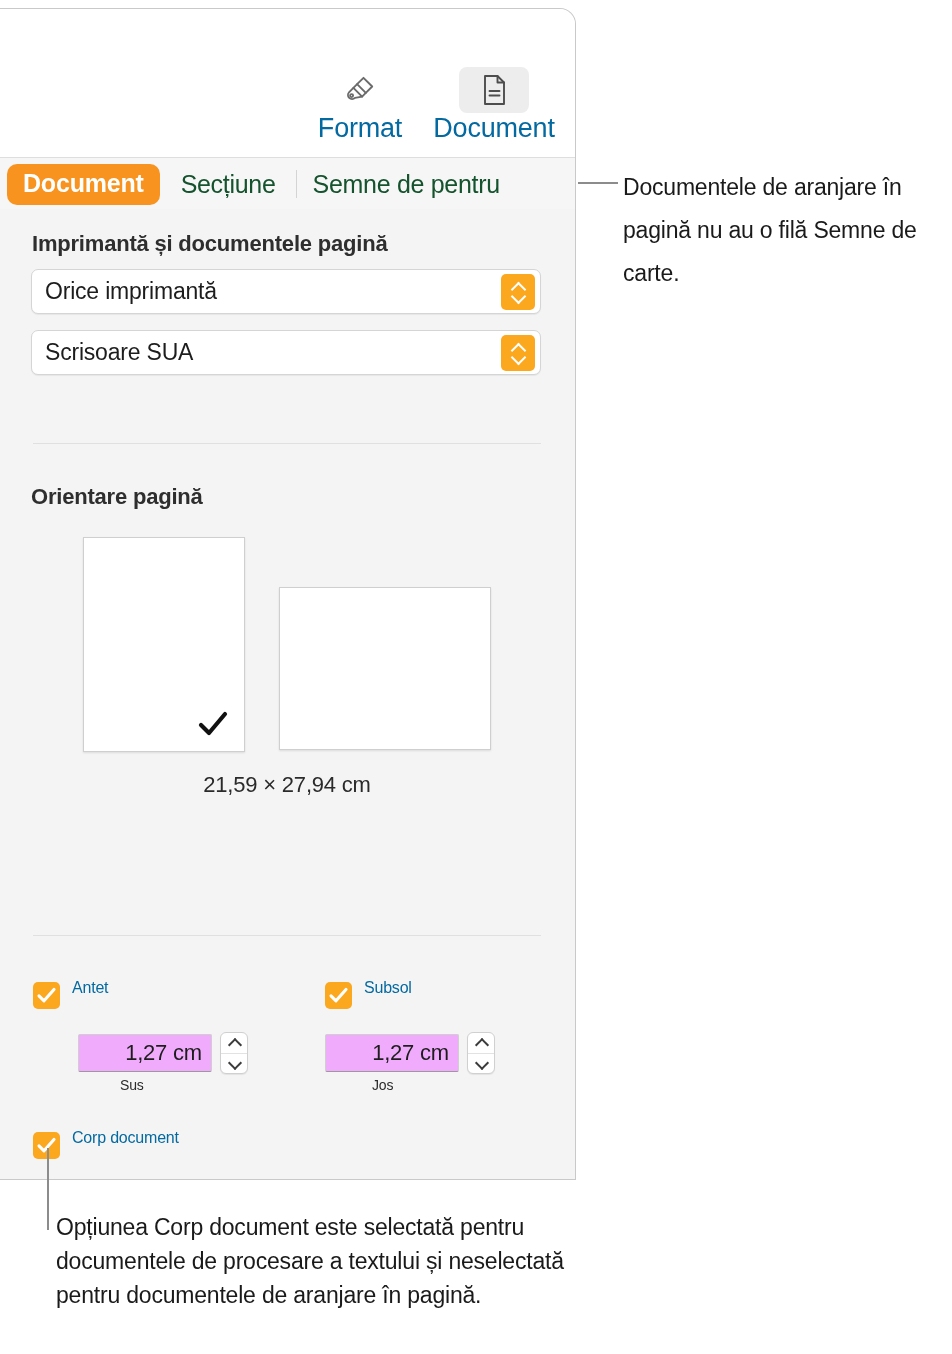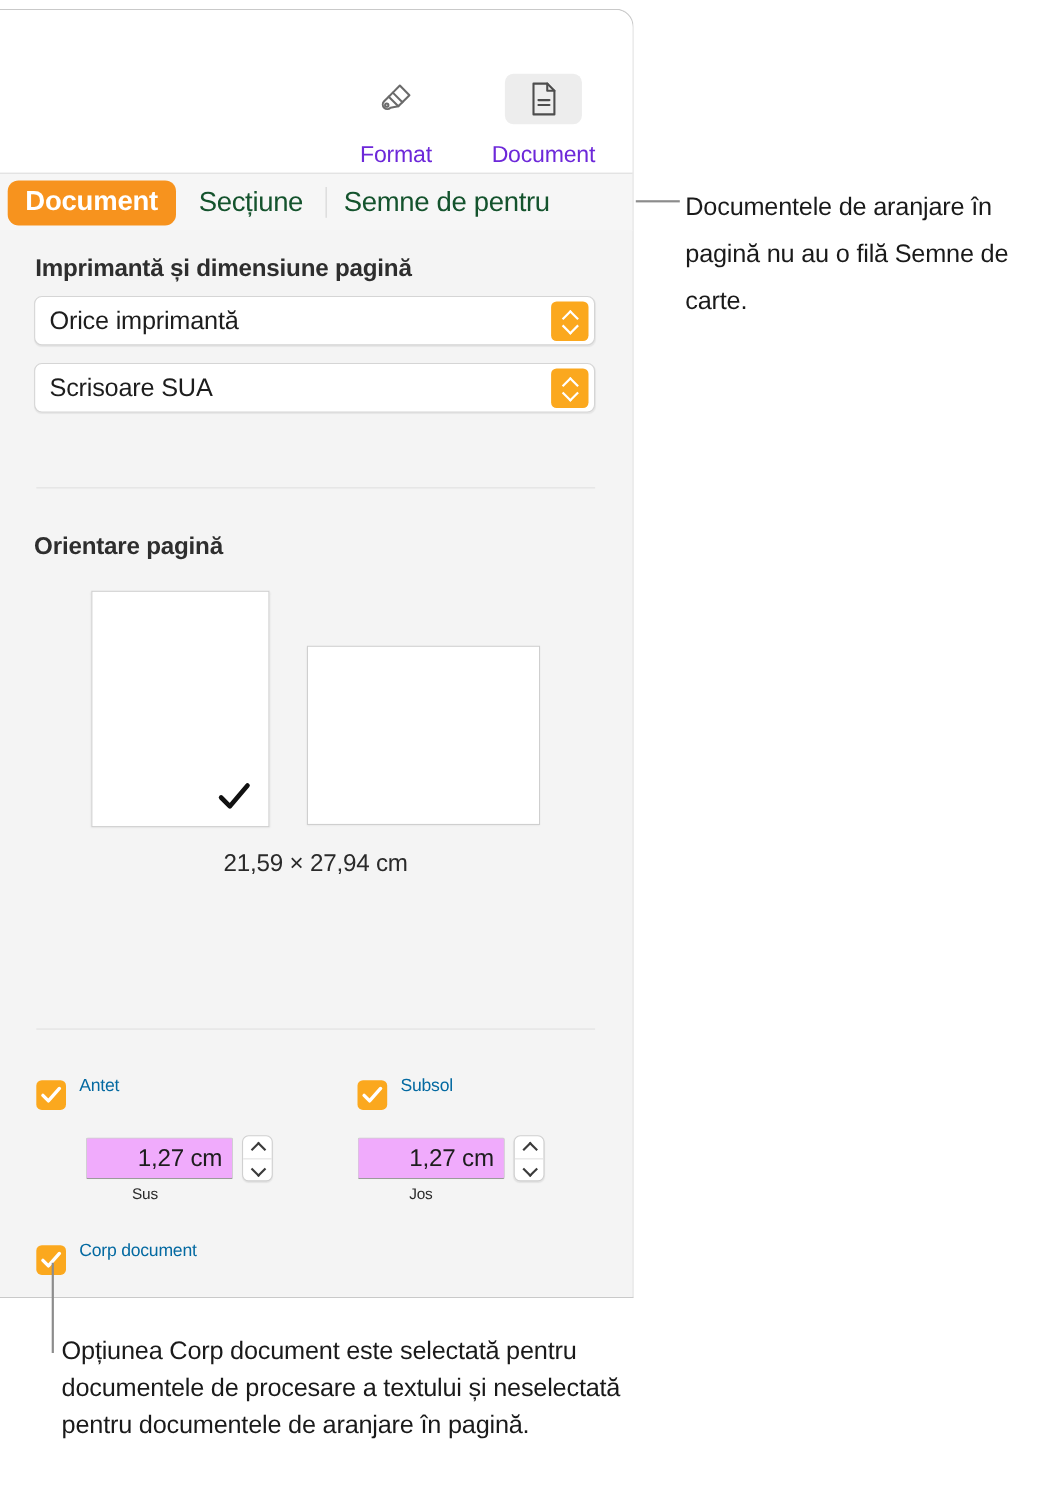--- a/index.html
+++ b/index.html
@@ -48,23 +48,23 @@
     width: 70px;
     height: 46px;
     margin: 0 auto;
     border-radius: 8px;
     display: flex;
     align-items: center;
     justify-content: center;
   }
   .tool-btn.active .icon-wrap { background: #ededed; }
   .tool-btn .tool-label {
-    margin-top: 16px;
-    font-size: 21px;
-    color: #6d28d9;
+    margin-top: 0;
+    font-size: 27px;
+    color: #0369a1;
     letter-spacing: -0.2px;
   }
   #tool-format { left: 294px; }
   #tool-document { left: 428px; }
 
   
   #tabstrip {
     position: absolute;
     left: 0;
     top: 148px;
@@ -393,21 +393,21 @@
 
   <div id="tabstrip">
     <div class="tab selected" id="tab-document">Document</div>
     <div class="tab" id="tab-sectiune">Secțiune</div>
     <div class="tab-sep"></div>
     <div class="tab" id="tab-semne">Semne de pentru</div>
   </div>
 
   <div id="panel-body">
 
-    <div class="section-title" id="title-printer">Imprimantă și dimensiune pagină</div>
+    <div class="section-title" id="title-printer">Imprimantă și documentele pagină</div>
 
     <div class="popup" id="popup-printer">
       <div class="popup-text">Orice imprimantă</div>
       <div class="chevrons">
         <div class="chev up"></div>
         <div class="chev down"></div>
       </div>
     </div>
 
     <div class="popup" id="popup-pagesize">

